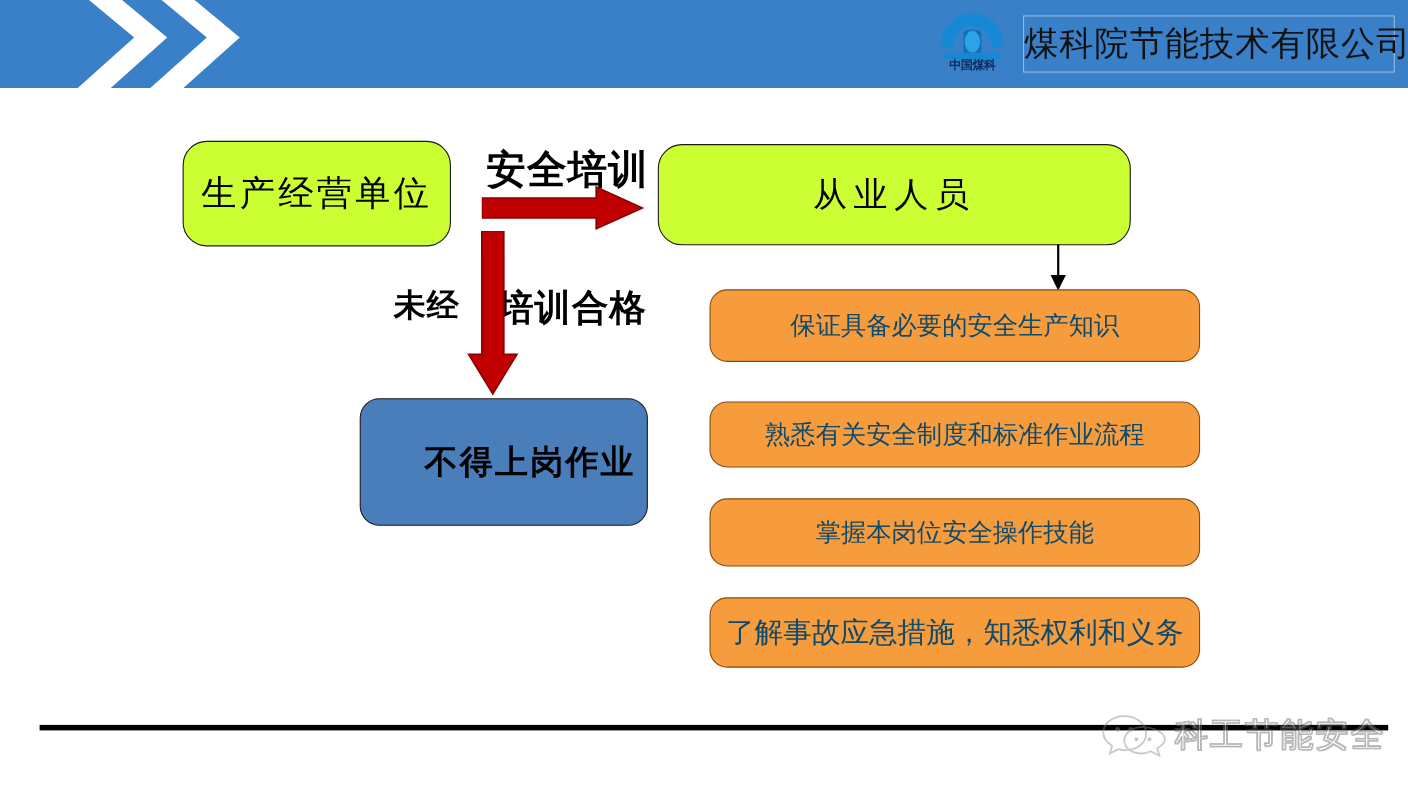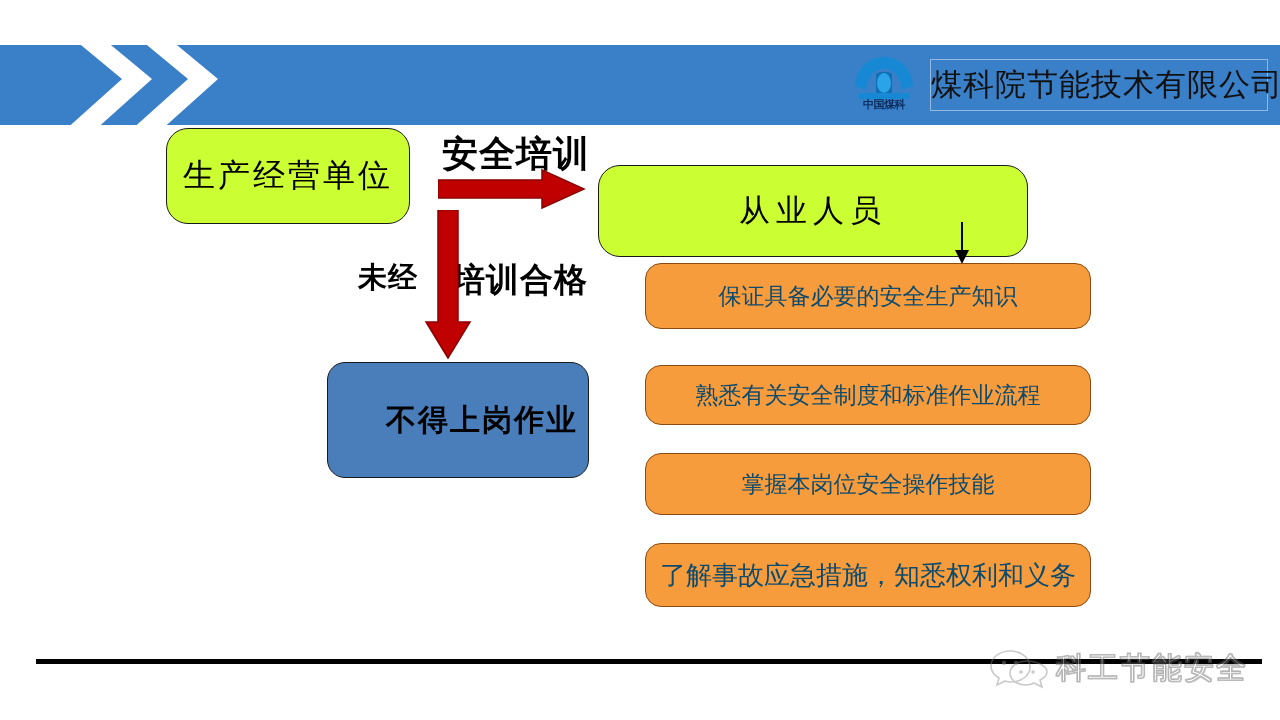--- a/index.html
+++ b/index.html
@@ -16,21 +16,20 @@
   }
 
   
   .header {
     position: absolute;
     left: 0; top: 0;
     width: 1280px;
     height: 80px;
     background: #3a80c9;
     overflow: hidden;
-    margin-top: 45px;
   }
   .chevrons {
     position: absolute;
     left: 52px; top: -6px;
   }
   .company-logo {
     position: absolute;
     left: 846px; top: 8px;
     width: 76px; height: 64px;
   }
@@ -100,21 +99,20 @@
     left: 166px; top: 128px;
     width: 244px; height: 96px;
     font-size: 32px;
     letter-spacing: 3px;
   }
   #node-workers {
     left: 598px; top: 131px;
     width: 430px; height: 92px;
     font-size: 31px;
     letter-spacing: 6px;
-    margin-top: 34px;
   }
   #node-nowork {
     left: 327px; top: 362px;
     width: 262px; height: 116px;
     font-size: 30px;
     letter-spacing: 2px;
   }
 
   #req-0 { left: 645px; top: 263px; width: 446px; height: 66px; font-size: 23px; }
   #req-1 { left: 645px; top: 365px; width: 446px; height: 60px; font-size: 23px; }
@@ -159,20 +157,21 @@
     background: #000000;
   }
   .watermark {
     position: absolute;
     left: 990px; top: 640px;
     width: 270px; height: 56px;
     display: flex;
     align-items: center;
     gap: 8px;
     opacity: 0.45;
+    justify-content: flex-end;
   }
   .watermark-text {
     font-size: 30px;
     color: #ffffff;
     -webkit-text-stroke: 1px #555555;
     font-family: "Liberation Serif", serif;
     letter-spacing: 2px;
     white-space: nowrap;
     text-shadow:
       -1px -1px 0 #777, 1px -1px 0 #777,

